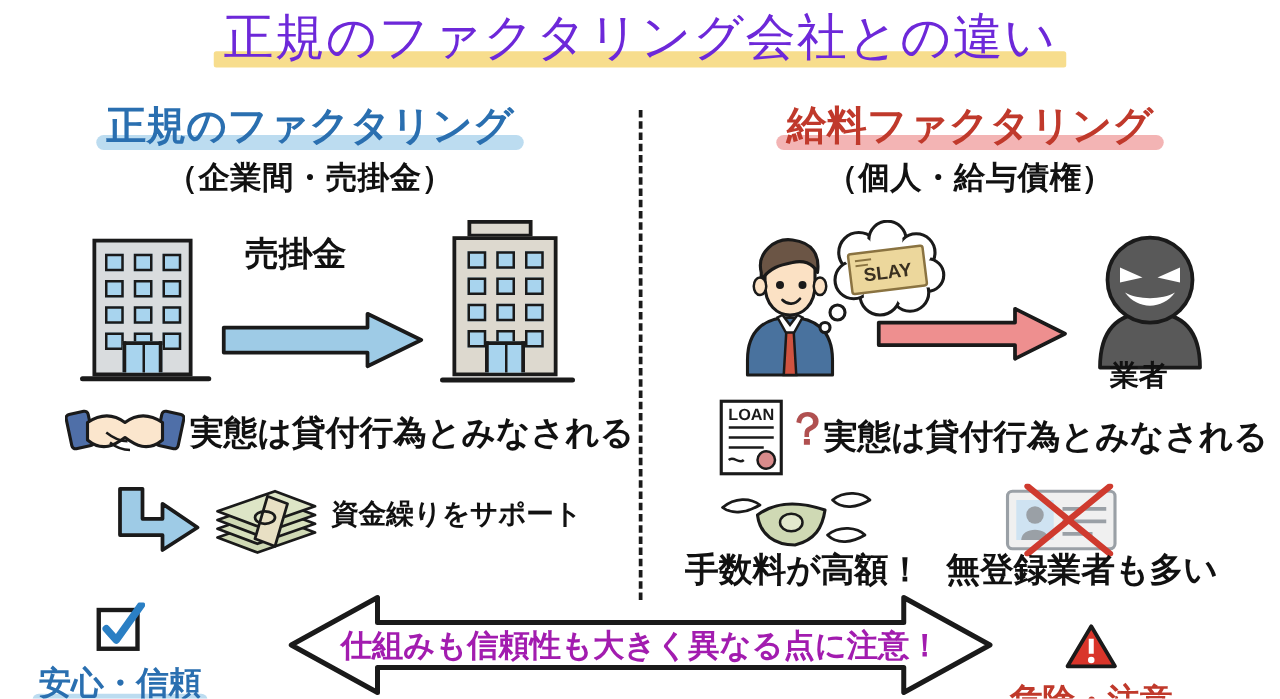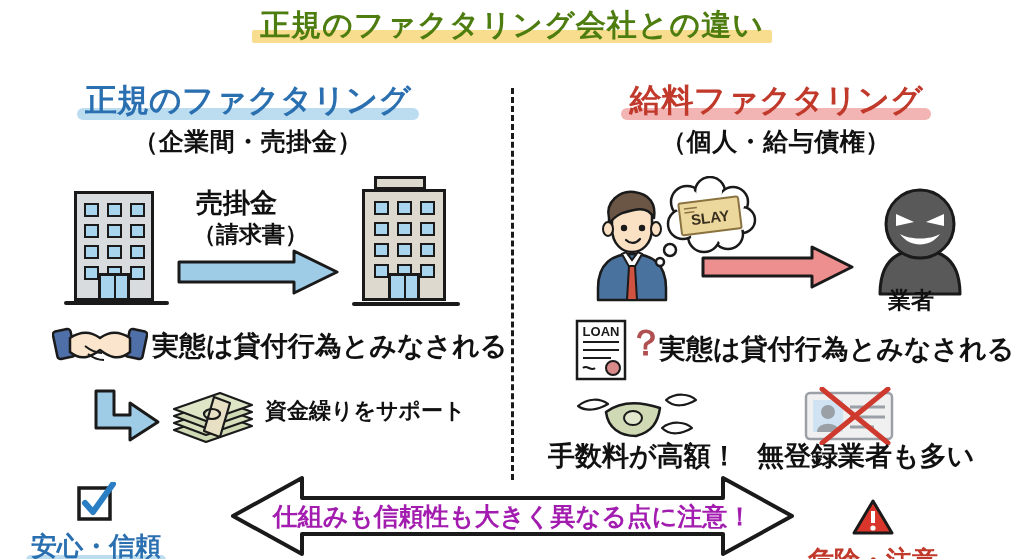--- a/index.html
+++ b/index.html
@@ -22,23 +22,23 @@
   .title-wrap {
     position: absolute;
     top: 8px;
     left: 0;
     width: 1024px;
     text-align: center;
   }
   .title-text {
     display: inline-block;
     position: relative;
-    font-size: 30px;
-    font-weight: bold;
-    color: #4d7c0f;
+    font-size: 40px;
+    font-weight: normal;
+    color: #6d28d9;
     letter-spacing: 1px;
     line-height: 1.1;
     padding: 0 8px 2px 8px;
     white-space: nowrap;
   }
   .title-text .hl {
     position: absolute;
     left: 0;
     right: 0;
     bottom: 0px;
@@ -265,21 +265,20 @@
           <div class="win"></div>
           <div class="win"></div>
           <div class="win"></div>
         </div>
       <div class="door"></div>
     </div>
     <div class="ground" style="left:0px; bottom:0px; width:105px;"></div>
   </div>
 
   <div class="lbl" style="left:196px; top:188px; font-size:27px;">売掛金</div>
-  <div class="lbl" style="left:193px; top:221px; font-size:23px;">（請求書）</div>
 
   <svg class="fatarrow" style="left:176px; top:248px;" width="164" height="48" viewBox="0 0 164 48">
     <path d="M3 14 L118 14 L118 3 L161 24 L118 45 L118 34 L3 34 Z" fill="#9ecbe6" stroke="#1a1a1a" stroke-width="3" stroke-linejoin="round"></path>
   </svg>
 
   <div class="bldg" style="left:352px; top:176px; width:108px; height:130px;">
     <div class="roofbox" style="left:22px; top:0;"></div>
     <div class="body" style="left:10px; top:13px; width:84px; height:112px; background:#ddd9cf;">
       <div class="row">
           <div class="win"></div>

